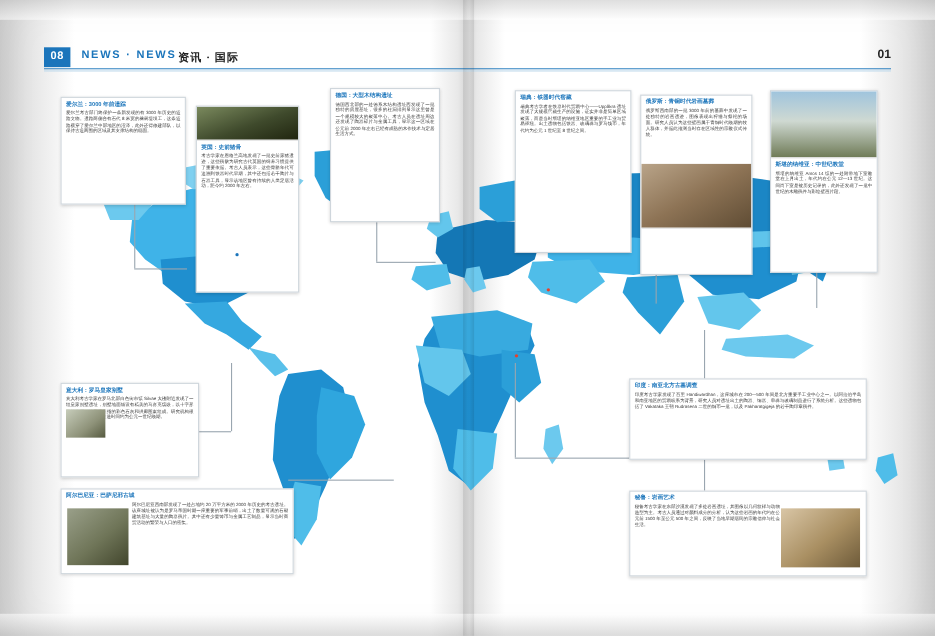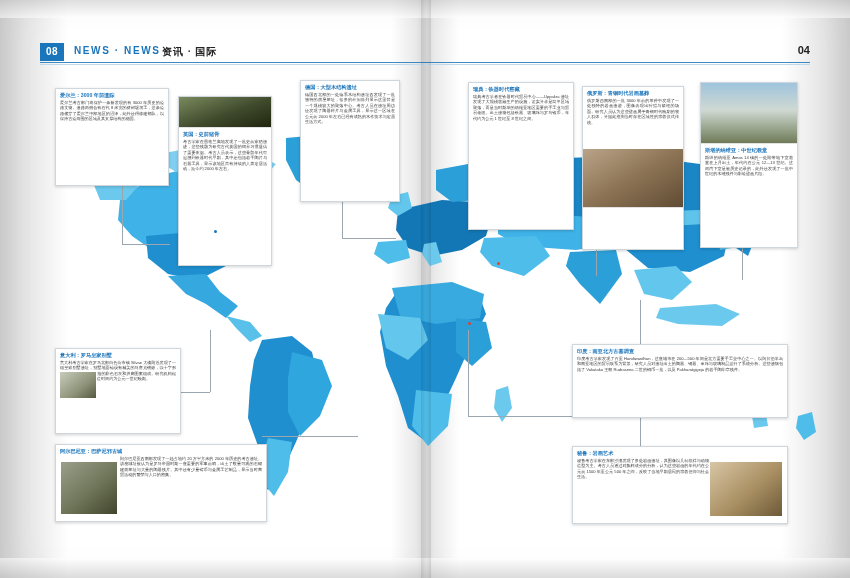--- a/index.html
+++ b/index.html
@@ -85,21 +85,21 @@
 </style>
 </head>
 <body>
 
 <div id="spread">
 
   <div class="hdr">
     <div class="pagenum-l">08</div>
     <div class="hdr-title">NEWS · NEWS</div>
     <div class="hdr-title-cn">资讯 · 国际</div>
-    <div class="pagenum-r">04</div>
+    <div class="pagenum-r">01</div>
     <div class="rule"></div>
     <div class="rule2"></div>
   </div>
 
   <div id="mapwrap">
     <svg viewBox="0 0 850 470" width="850" height="470" preserveAspectRatio="none">
       <g>
 
         <path fill="#3fb3e8" d="M120 140 L150 118 L196 106 L232 110 L258 122 L252 140 L228 146 L236 160 L214 168 L206 186 L188 196 L180 214 L162 208 L152 190 L132 176 L118 160 Z"></path>
         <path fill="#7fd0f0" d="M150 96 L200 86 L250 92 L276 104 L262 120 L216 108 L176 112 Z"></path>

